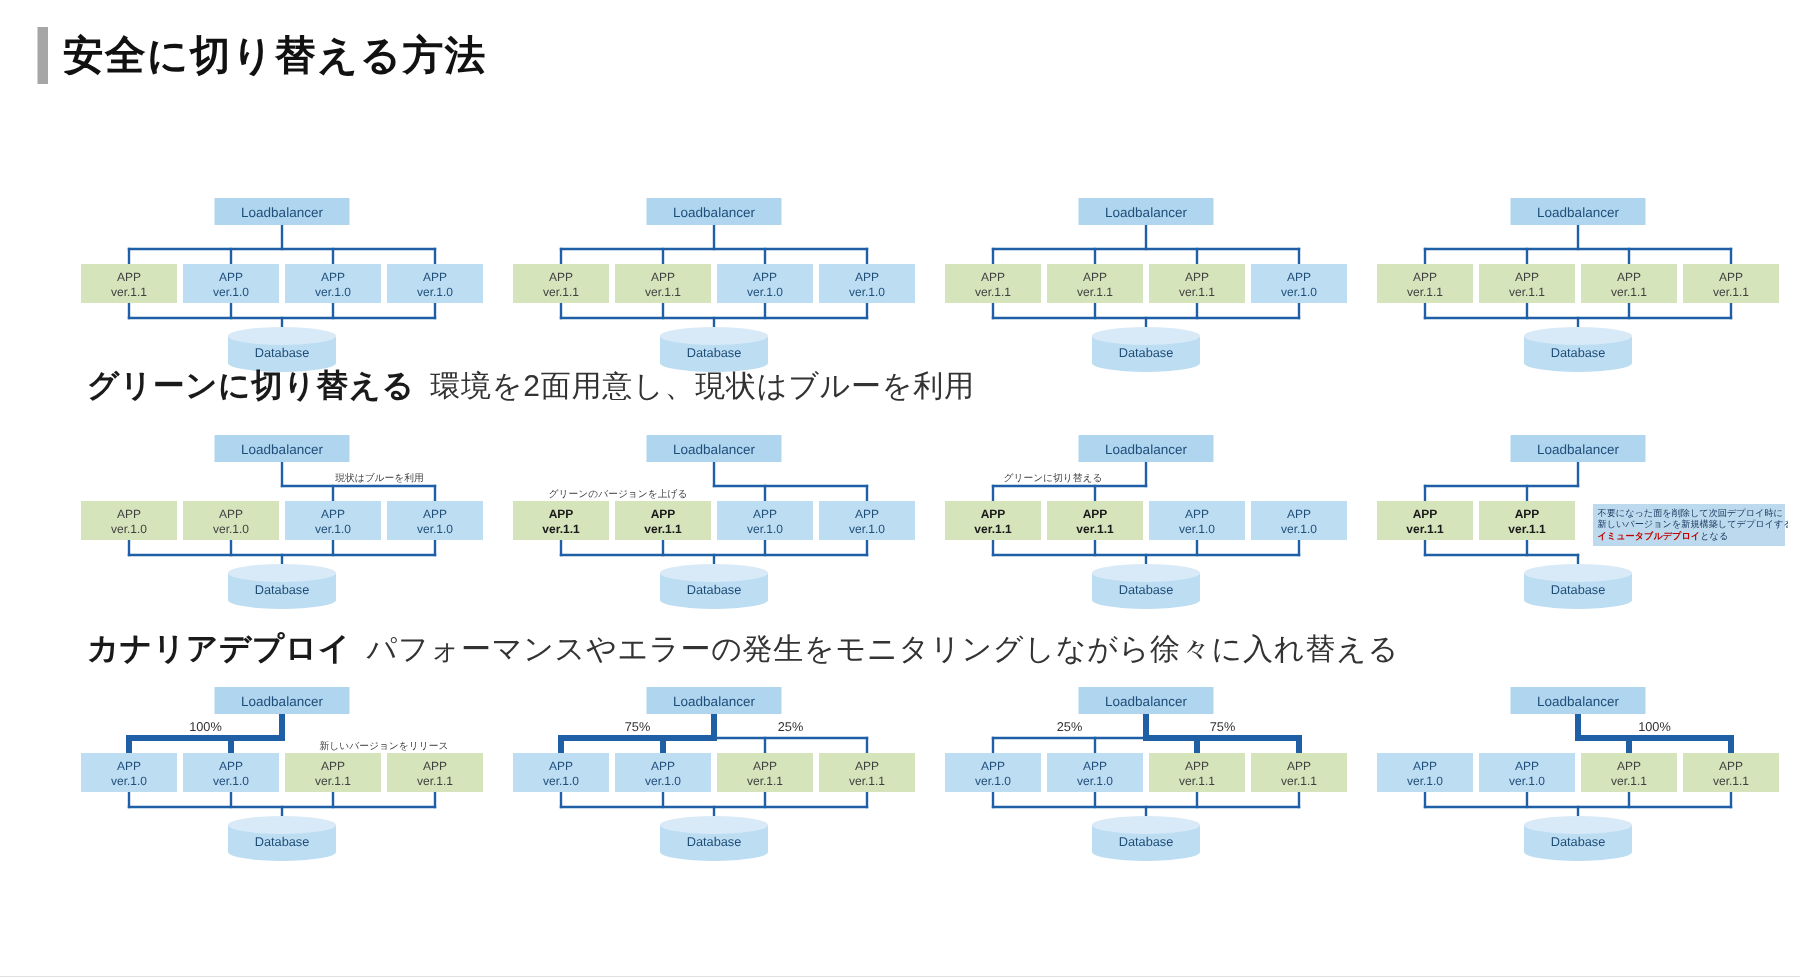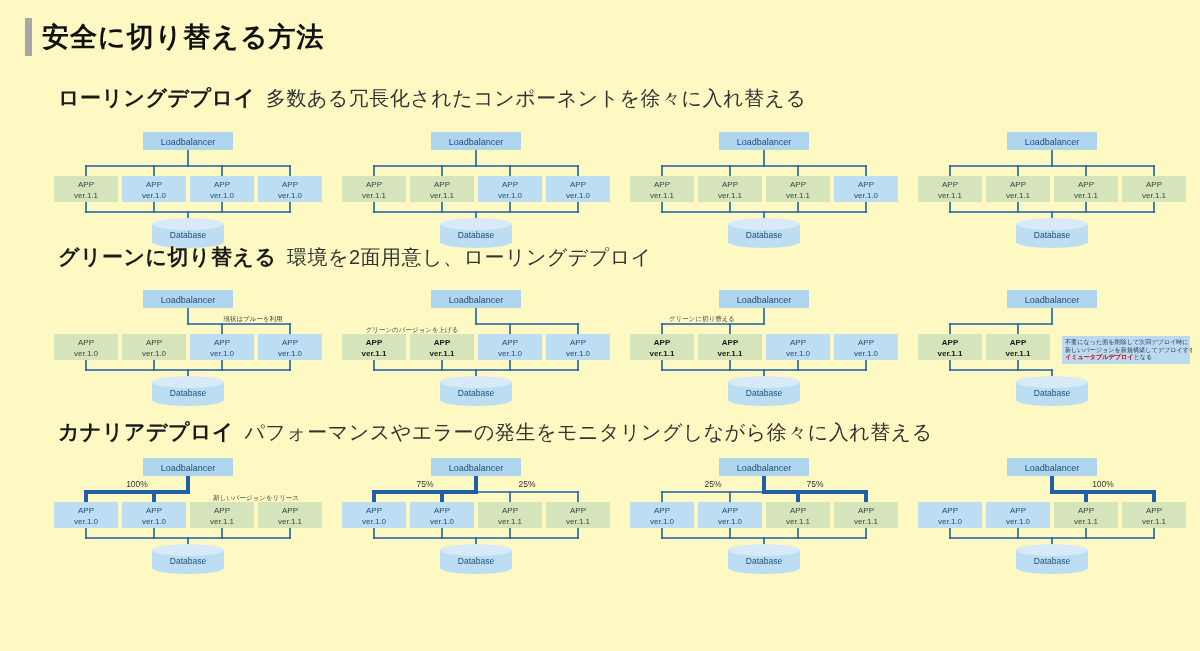--- a/index.html
+++ b/index.html
@@ -1,17 +1,17 @@
 <!DOCTYPE html>
 <html><head>
 <meta charset="utf-8">
 <style>
   html,body{margin:0;padding:0;}
   body{font-family:"Liberation Sans","DejaVu Sans",sans-serif;background:#888;}
-  .slide{position:relative;width:1200px;height:651px;background:#fef9c3;overflow:hidden;margin:0 auto;}
+  .slide{position:relative;width:1200px;height:651px;background:#ffffff;overflow:hidden;margin:0 auto;}
   .title-wrap{position:absolute;left:25px;top:18px;display:flex;align-items:center;}
   .accent-bar{width:7px;height:38px;background:#a6a6a6;margin-right:10px;}
   h1.slide-title{margin:0;font-size:27px;font-weight:bold;color:#111;letter-spacing:1px;}
   .section-heading{position:absolute;left:58px;white-space:nowrap;}
   .section-heading .hb{font-size:21px;font-weight:bold;color:#1a1a1a;letter-spacing:0.5px;}
   .section-heading .hr{font-size:20px;font-weight:400;color:#333;letter-spacing:0.5px;margin-left:6px;}
   .diagram-row{position:absolute;left:48px;width:1150px;display:flex;gap:8px;}
   .diagram-cell{width:280px;height:120px;flex:0 0 auto;}
   .footer{position:absolute;left:34px;top:598px;font-size:15px;white-space:nowrap;}
   .footer a{color:#2e9ab5;text-decoration:underline;}
@@ -21,24 +21,20 @@
 </head>
 <body>
 
 <div class="slide">
 
   <div class="title-wrap">
     <div class="accent-bar"></div>
     <h1 class="slide-title">安全に切り替える方法</h1>
   </div>
 
-  <div class="section-heading" style="top:84px">
-    <span class="hb">ローリングデプロイ</span>
-    <span class="hr">多数ある冗長化されたコンポーネントを徐々に入れ替える</span>
-  </div>
   <div class="diagram-row" id="row-0" style="top:130px">
       <div class="diagram-cell"><svg viewBox="0 0 280 120" width="280" height="120">
           <line x1="140" y1="20" x2="140" y2="36" stroke="#1f5fa6" stroke-width="1.6" stroke-linecap="square"></line>
           <line x1="38" y1="36" x2="242" y2="36" stroke="#1f5fa6" stroke-width="1.6" stroke-linecap="square"></line>
           <line x1="38" y1="36" x2="38" y2="46" stroke="#1f5fa6" stroke-width="1.6" stroke-linecap="square"></line>
           <line x1="106" y1="36" x2="106" y2="46" stroke="#1f5fa6" stroke-width="1.6" stroke-linecap="square"></line>
           <line x1="174" y1="36" x2="174" y2="46" stroke="#1f5fa6" stroke-width="1.6" stroke-linecap="square"></line>
           <line x1="242" y1="36" x2="242" y2="46" stroke="#1f5fa6" stroke-width="1.6" stroke-linecap="square"></line>
           <line x1="38" y1="72" x2="38" y2="82" stroke="#1f5fa6" stroke-width="1.6" stroke-linecap="square"></line>
           <line x1="106" y1="72" x2="106" y2="82" stroke="#1f5fa6" stroke-width="1.6" stroke-linecap="square"></line>
@@ -158,21 +154,21 @@
           <text x="242" y="67.5" font-size="8" fill="#3f3f3f" text-anchor="middle" font-weight="normal">ver.1.1</text>
           <ellipse cx="140" cy="112" rx="36" ry="6" fill="#bdddf2"></ellipse>
           <rect x="104" y="94" width="72" height="18" fill="#bdddf2"></rect>
           <ellipse cx="140" cy="94" rx="36" ry="6" fill="#d8eaf8"></ellipse>
           <text x="140" y="108" font-size="8.5" fill="#1f4e79" text-anchor="middle" font-weight="normal">Database</text>
         </svg></div>
     </div>
 
   <div class="section-heading" style="top:243px">
     <span class="hb">グリーンに切り替える</span>
-    <span class="hr">環境を2面用意し、ローリングデプロイ</span>
+    <span class="hr">環境を2面用意し、現状はブルーを利用</span>
   </div>
   <div class="diagram-row" id="row-1" style="top:288px">
       <div class="diagram-cell"><svg viewBox="0 0 280 120" width="280" height="120">
           <line x1="140" y1="20" x2="140" y2="36" stroke="#1f5fa6" stroke-width="1.6" stroke-linecap="square"></line>
           <line x1="140" y1="36" x2="242" y2="36" stroke="#1f5fa6" stroke-width="1.6" stroke-linecap="square"></line>
           <line x1="174" y1="36" x2="174" y2="46" stroke="#1f5fa6" stroke-width="1.6" stroke-linecap="square"></line>
           <line x1="242" y1="36" x2="242" y2="46" stroke="#1f5fa6" stroke-width="1.6" stroke-linecap="square"></line>
           <line x1="38" y1="72" x2="38" y2="82" stroke="#1f5fa6" stroke-width="1.6" stroke-linecap="square"></line>
           <line x1="106" y1="72" x2="106" y2="82" stroke="#1f5fa6" stroke-width="1.6" stroke-linecap="square"></line>
           <line x1="174" y1="72" x2="174" y2="82" stroke="#1f5fa6" stroke-width="1.6" stroke-linecap="square"></line>

